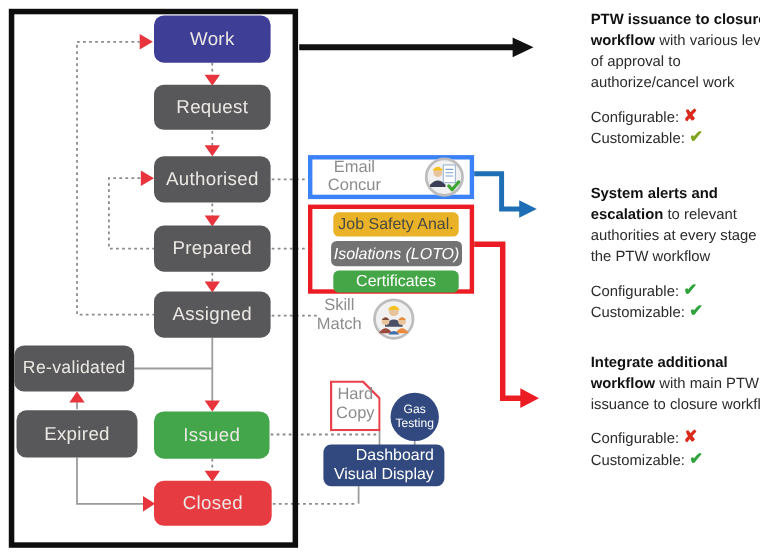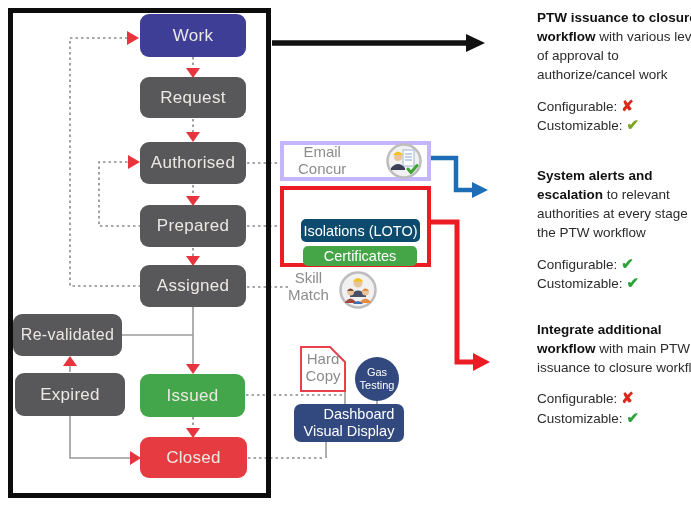--- a/index.html
+++ b/index.html
@@ -13,29 +13,29 @@
            border:5px solid #0d0d0d; z-index:2; pointer-events:none; }
 
   .node { position:absolute; z-index:3; display:flex; align-items:center; justify-content:center;
           border-radius:9px; color:#ECE9E4; font-size:17px; letter-spacing:.3px; }
   .node.blue   { background:#3E3E96; }
   .node.gray   { background:#58585A; }
   .node.green  { background:#44A64A; }
   .node.red    { background:#E73B42; }
 
   .framebox { position:absolute; z-index:3; background:#fff; display:flex; align-items:center; }
-  .bluebox { left:280px; top:141px; width:151px; height:40px; border:4px solid #c4b5fd; padding:0 4px 0 14px; justify-content:space-between;}
+  .bluebox { left:280px; top:141px; width:151px; height:40px; border:4px solid #3b82f6; padding:0 4px 0 14px; justify-content:space-between;}
   .redbox  { left:280px; top:186px; width:151px; height:81px; border:4px solid #EC1C24; }
 
   .glabel { color:#8C8C8C; font-size:15px; line-height:1.12; text-align:center; }
 
   .pill { position:absolute; z-index:4; display:flex; align-items:center; justify-content:center;
           border-radius:5px; font-size:14.5px; }
   .pill.yellow { left:303px; top:193px; width:114px; height:22px; background:#E9B227; color:#4A4A42; }
-  .pill.dark   { left:301px; top:219px; width:119px; height:23px; background:#0c4a6e; color:#fff; }
+  .pill.dark   { left:301px; top:219px; width:119px; height:23px; background:#737373; color:#fff;font-style:italic; }
   .pill.greenp { left:303px; top:246px; width:114px; height:20px; background:#45A648; color:#fff; }
 
   .skill-label { position:absolute; left:288px; top:270px; z-index:3; }
   .skill-icon  { position:absolute; left:338px; top:270px; z-index:3; }
   .email-icon  { flex:0 0 auto; }
 
   .hardcopy { position:absolute; left:300px; top:346px; width:46px; height:46px; z-index:3; }
   .hardcopy .txt { position:absolute; left:0; top:5px; width:100%; text-align:center; }
 
   .gascircle { position:absolute; left:355px; top:357px; width:44px; height:44px; border-radius:50%;
@@ -162,20 +162,23 @@
       <rect x="18" y="8" width="11" height="16" fill="#FFFFFF" stroke="#9FB6D4" stroke-width="1"></rect>
       <path d="M20 12 H27 M20 15 H27 M20 18 H27" stroke="#7FA3CF" stroke-width="1"></path>
       <circle cx="13" cy="15" r="4" fill="#E8C49C"></circle>
       <path d="M8 13 Q13 6 18 13 Z" fill="#F4C21F"></path>
       <path d="M6 26 Q13 18 20 26 V28 H6 Z" fill="#3A3F55"></path>
       <path d="M23 27 l3 3.5 l6 -7" stroke="#3FA535" stroke-width="3" fill="none" stroke-linecap="round" stroke-linejoin="round"></path>
     </svg>
   </div>
 
   <div class="framebox redbox"></div>
+  <div class="pill yellow">
+      <span>Job Safety Anal.</span>
+    </div>
   <div class="pill dark">
       <span>Isolations (LOTO)</span>
     </div>
   <div class="pill greenp">
       <span>Certificates</span>
     </div>
 
   <div class="glabel skill-label">
     <div>Skill</div>
     <div>Match</div>

